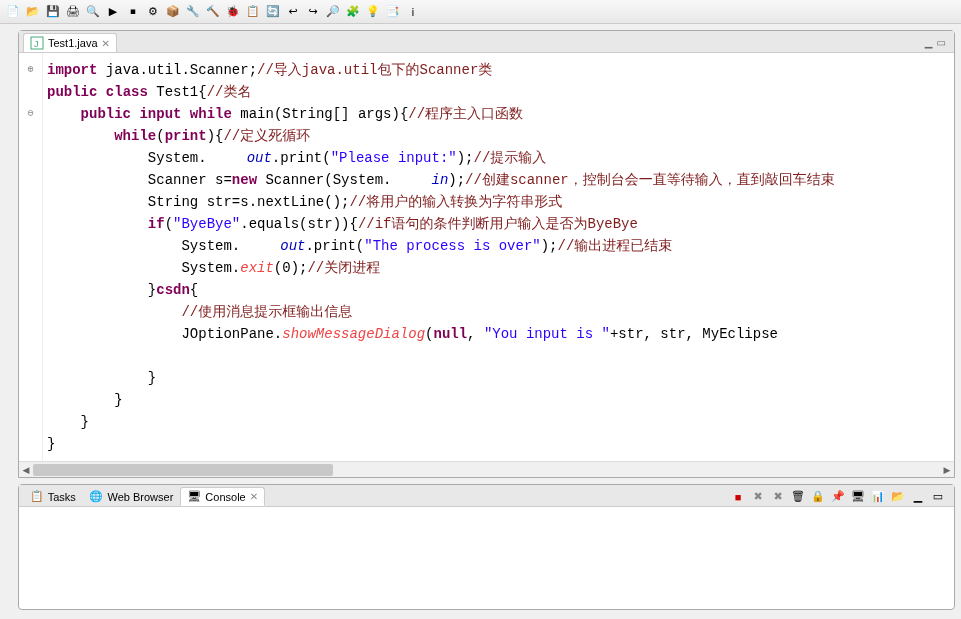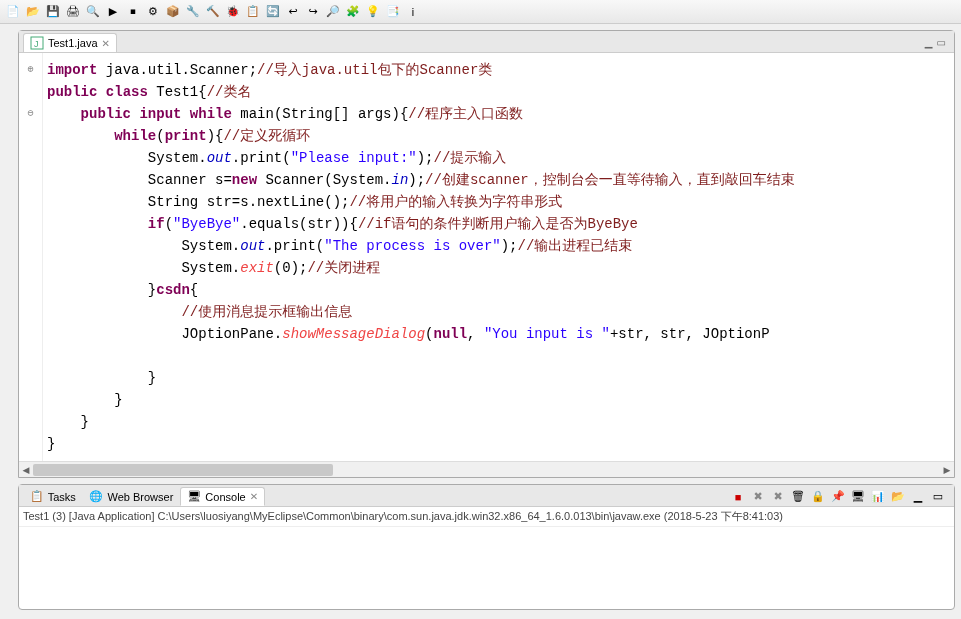--- a/index.html
+++ b/index.html
@@ -81,21 +81,21 @@
 .gutter-item { height: 22px; text-align: center; cursor: pointer; }
 .code {
   flex: 1;
   padding: 6px 4px;
   white-space: pre;
   overflow: auto;
 }
 .kw { color: #7f0055; font-weight: bold; }
 .str { color: #2a00ff; }
 .cm { color: #7f1d1d; }
-.it { font-style: italic; color: #0000c0; }
+.it { font-style: italic; color: #0000c0; margin-left: 40px; }
 .itm { font-style: italic; color: #ef4444; }
 .hscroll {
   height: 16px;
   background: #f0f0f0;
   border-top: 1px solid #ddd;
   position: relative;
 }
 .hscroll-thumb {
   position: absolute;
   left: 14px;
@@ -249,21 +249,21 @@
     <span class="kw">public</span> <span class="kw">input</span> <span class="kw">while</span><span> main(String[] args){</span><span class="cm">//程序主入口函数</span>
         <span class="kw">while</span><span>(</span><span class="kw">print</span><span>){</span><span class="cm">//定义死循环</span>
             <span>System.</span><span class="it">out</span><span>.print(</span><span class="str">"Please input:"</span><span>);</span><span class="cm">//提示输入</span>
             <span>Scanner s=</span><span class="kw">new</span><span> Scanner(System.</span><span class="it">in</span><span>);</span><span class="cm">//创建scanner，控制台会一直等待输入，直到敲回车结束</span>
             <span>String str=s.nextLine();</span><span class="cm">//将用户的输入转换为字符串形式</span>
             <span class="kw">if</span><span>(</span><span class="str">"ByeBye"</span><span>.equals(str)){</span><span class="cm">//if语句的条件判断用户输入是否为ByeBye</span>
                 <span>System.</span><span class="it">out</span><span>.print(</span><span class="str">"The process is over"</span><span>);</span><span class="cm">//输出进程已结束</span>
                 <span>System.</span><span class="itm">exit</span><span>(0);</span><span class="cm">//关闭进程</span>
             <span>}</span><span class="kw">csdn</span><span>{</span>
                 <span class="cm">//使用消息提示框输出信息</span>
-                <span>JOptionPane.</span><span class="itm">showMessageDialog</span><span>(</span><span class="kw">null</span><span>, </span><span class="str">"You input is "</span><span>+str, str, JOptionP</span>
+                <span>JOptionPane.</span><span class="itm">showMessageDialog</span><span>(</span><span class="kw">null</span><span>, </span><span class="str">"You input is "</span><span>+str, str, MyEclipse</span>
 
             <span>}</span>
         <span>}</span>
     <span>}</span>
 <span>}</span></div>
   </div>
   <div class="hscroll">
     <span class="hscroll-arrow" style="left:0">◀</span>
     <div class="hscroll-thumb"></div>
     <span class="hscroll-arrow" style="right:0">▶</span>
@@ -293,14 +293,13 @@
       <span class="console-btn">🗑</span>
       <span class="console-btn">🔒</span>
       <span class="console-btn">📌</span>
       <span class="console-btn">🖥</span>
       <span class="console-btn">📊</span>
       <span class="console-btn">📂</span>
       <span class="console-btn">▁</span>
       <span class="console-btn">▭</span>
     </div>
   </div>
-  <div class="console-header">Test1 (3) [Java Application] C:\Users\luosiyang\MyEclipse\Common\binary\com.sun.java.jdk.win32.x86_64_1.6.0.013\bin\javaw.exe (2018-5-23 下午8:41:03)</div>
 </div>
 
 </body></html>

